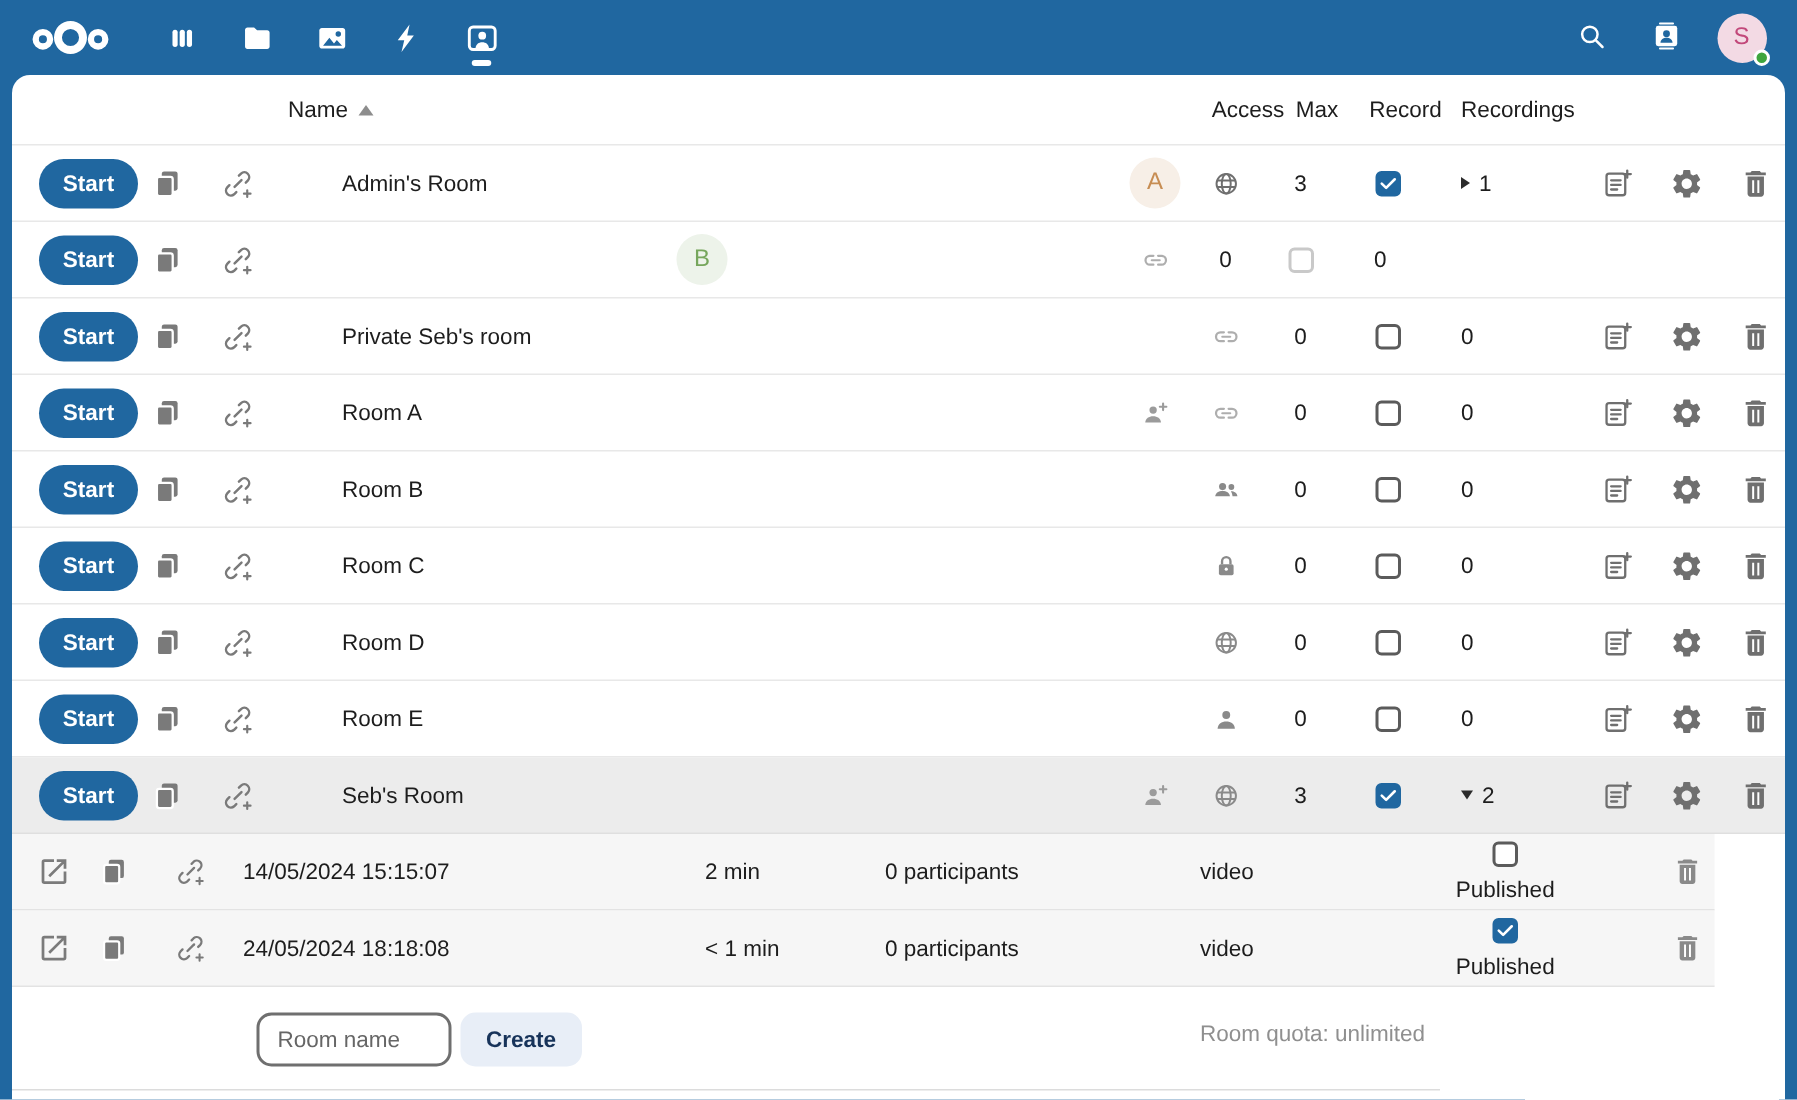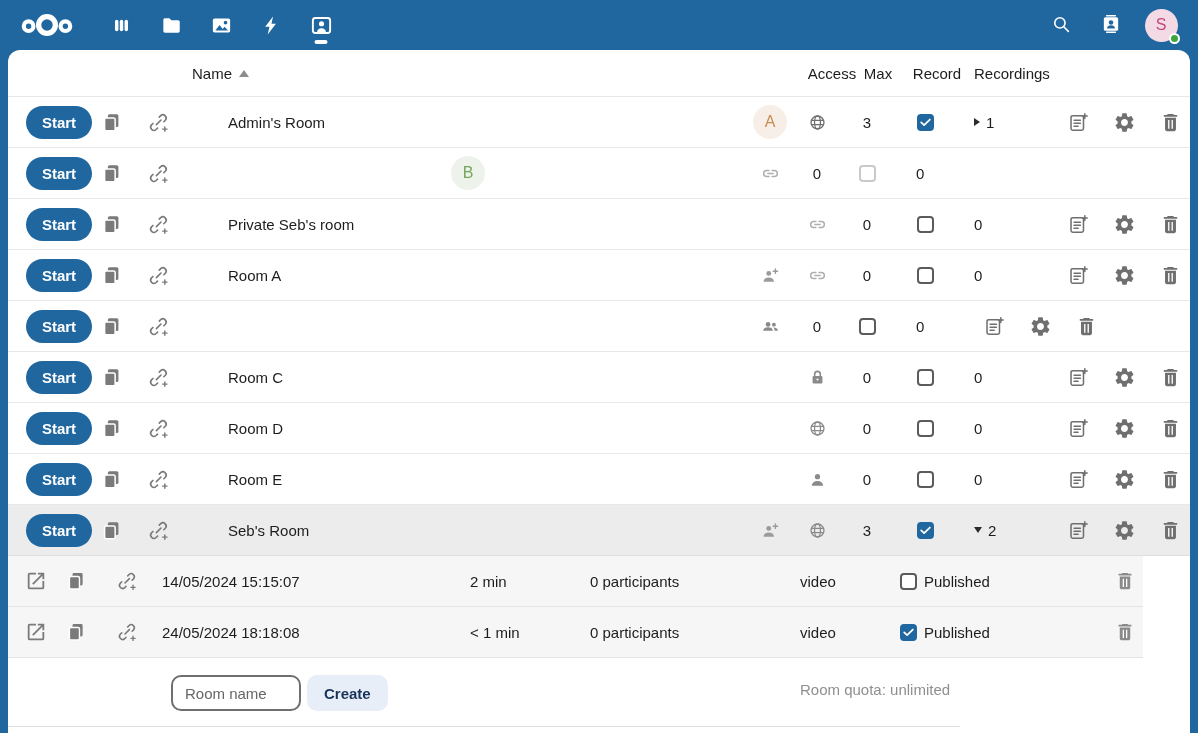--- a/index.html
+++ b/index.html
@@ -74,21 +74,21 @@
   .cb.checked{background:var(--primary);border-color:var(--primary);}
   .cb svg{width:13px;height:13px;}
 
   
   .rec-wrap{margin-right:47px;}
   .rec-row{display:grid;grid-template-columns:36px 44px 46px 326px 120px 210px 100px 1fr 36px;align-items:center;height:51px;padding-left:10px;background:var(--rec-row);border-bottom:1px solid #e3e3e3;}
   .rec-row .iconbtn svg{width:22px;height:22px;}
   .rc{display:flex;align-items:center;}
   .rc-center{justify-content:center;}
   .rc-date{padding-left:18px;}
-  .rc-pub{gap:7px;}
+  .rc-pub{gap:7px;flex-direction:column;}
 
   
   .tfoot{height:75px;position:relative;display:flex;align-items:flex-start;padding:17px 0 0 163px;background:#fff;}
   .room-input{width:130px;height:36px;border:2px solid #6f6f6f;border-radius:10px;padding:0 12px;font-size:15px;font-family:inherit;color:#333;outline:none;background:#fff;}
   .room-input::placeholder{color:#666;}
   .btn-create{margin-left:6px;height:36px;padding:0 17px;border:none;border-radius:10px;background:#e8eef7;color:#17335a;font-weight:bold;font-size:15px;cursor:pointer;font-family:inherit;}
   .quota{position:absolute;left:792px;top:23px;color:#8f8f8f;}
   .foot-line{position:absolute;left:0;bottom:6px;width:952px;height:1px;background:#dcdcdc;}
 </style>
 </head>
@@ -484,20 +484,21 @@
             <span class="icon " style="display:inline-flex">
               <svg viewBox="0 0 24 24" fill="none" stroke="currentColor" stroke-width="1.7" stroke-linecap="round">
                 <path d="M9.8 14.2l4.8-4.8"></path>
                 <path d="M12.8 6.4l1.5-1.5a3.4 3.4 0 0 1 4.8 4.8l-1.5 1.5"></path>
                 <path d="M11 17.8l-1.5 1.5a3.4 3.4 0 0 1-4.8-4.8l1.5-1.5"></path>
                 <path d="M18.6 16.6v4.6M16.3 18.9h4.6" stroke-width="1.5"></path>
               </svg>
             </span>
           </button>
         </div>
+    <div class="cell c-name">Room B</div>
     <div class="cell"></div>
     <div class="cell">
           <span class="icon access-ic" style="display:inline-flex">
             <svg viewBox="0 0 24 24" fill="currentColor">
               <circle cx="9.2" cy="9.6" r="2.7"></circle>
               <path d="M3.6 16.9c.3-2.7 2.6-4 5.6-4s5.3 1.3 5.6 4z"></path>
               <circle cx="15.9" cy="9.9" r="2.2"></circle>
               <path d="M15.5 13.1c2.7 0 4.8 1.2 5 3.8h-3.7c-.2-1.7-.7-2.9-1.3-3.8z"></path>
             </svg>
           </span>

